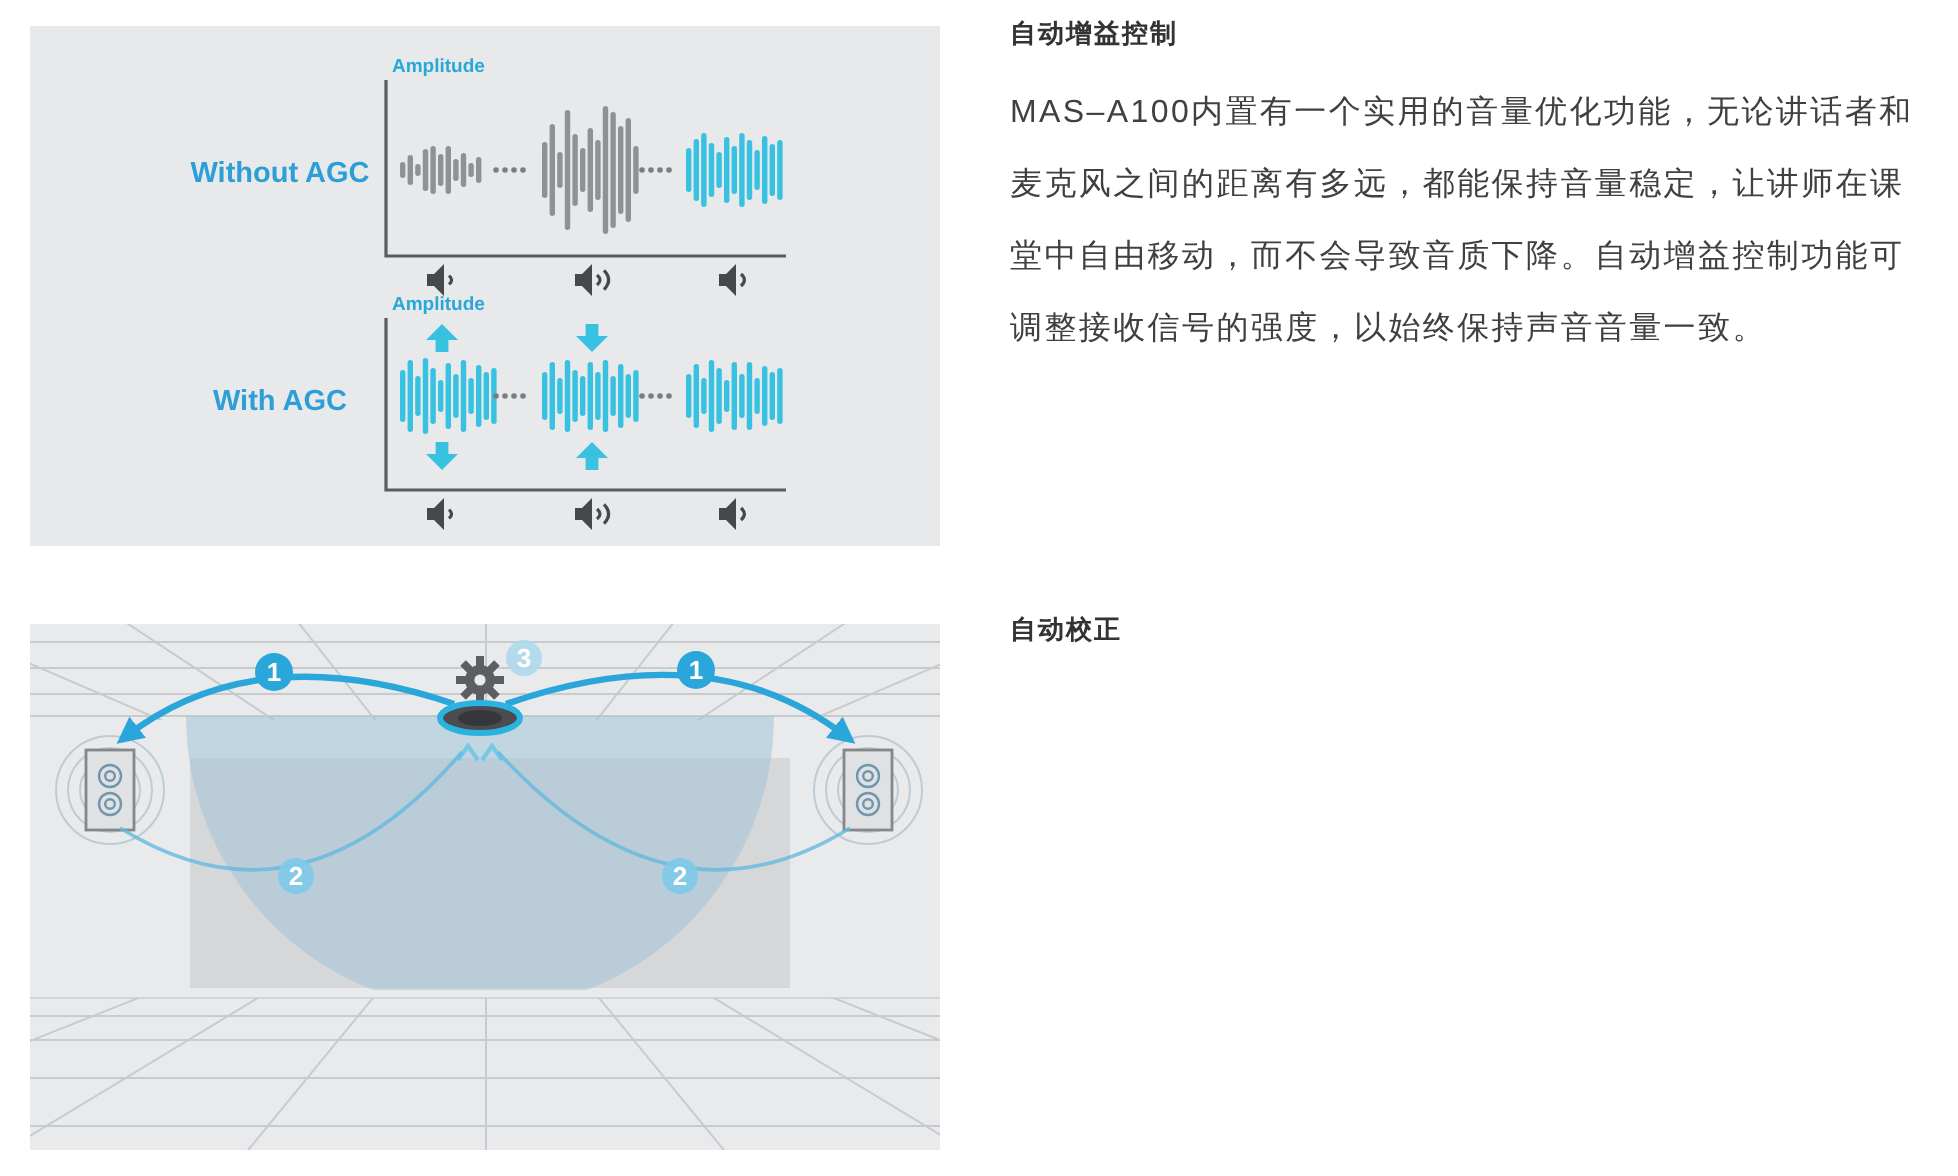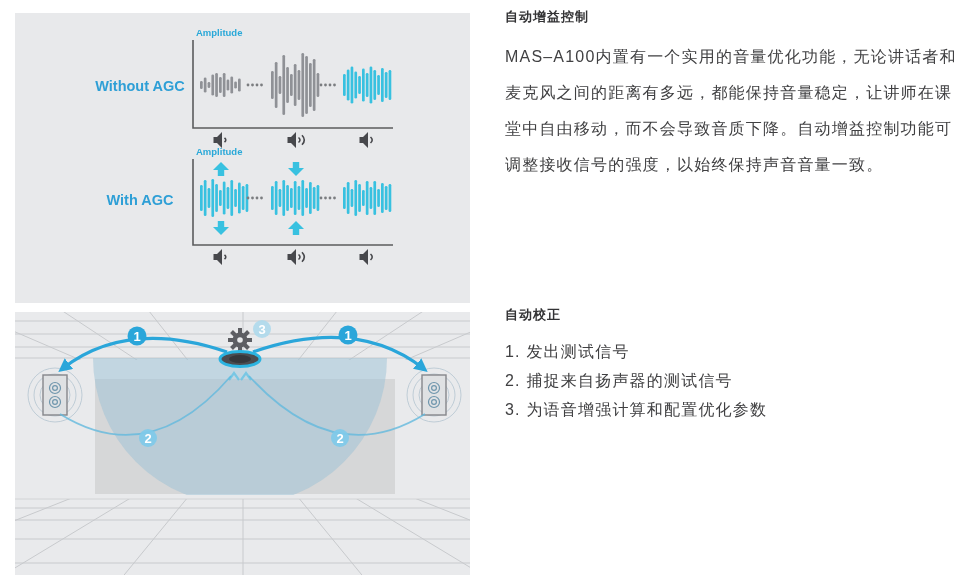--- a/index.html
+++ b/index.html
@@ -1,19 +1,19 @@
 <!DOCTYPE html>
 <html><head>
 <meta charset="utf-8">
 <style>
   html,body{margin:0;padding:0;background:#ffffff;}
   .page{position:relative;width:979px;height:588px;background:#ffffff;overflow:hidden;
         font-family:"Liberation Sans", sans-serif;}
   .panel{position:absolute;background:#e8e9eb;}
-  .panel-agc{left:15px;top:13px;width:455px;height:290px;}
+  .panel-agc{left:15px;top:13px;width:455px;height:260px;}
   .panel-room{left:15px;top:312px;width:455px;height:263px;background:#e9eaec;}
   .text-col{position:absolute;left:505px;width:462px;color:#404042;}
   .text-col h2{font-size:13px;font-weight:700;color:#333335;margin:0 0 13px 0;letter-spacing:1px;}
   .text-col p{font-size:16px;line-height:36px;margin:0;letter-spacing:1.2px;}
   .steps div{font-size:16px;line-height:29px;letter-spacing:1.2px;}
   .tcol-agc{top:8px;}
   .tcol-room{top:306px;}
   svg text{font-family:"Liberation Sans", sans-serif;}
   .axis{stroke:#5b5c5e;stroke-width:1.6;fill:none;}
   .amp-label{font-size:9.5px;font-weight:700;fill:#29a8d8;}
@@ -320,20 +320,15 @@
       </g>
       <g>
         <circle cx="325" cy="126" r="9" fill="#7ecaea" opacity="0.9"></circle>
         <text x="325" y="130.5" class="badge-text">2</text>
       </g>
     </svg>
   </div>
 
   <div class="text-col tcol-room">
     <h2>自动校正</h2>
-    <div class="steps">
-      <div>1. 发出测试信号</div>
-      <div>2. 捕捉来自扬声器的测试信号</div>
-      <div>3. 为语音增强计算和配置优化参数</div>
-    </div>
   </div>
 
 </div>
 
 </body></html>

